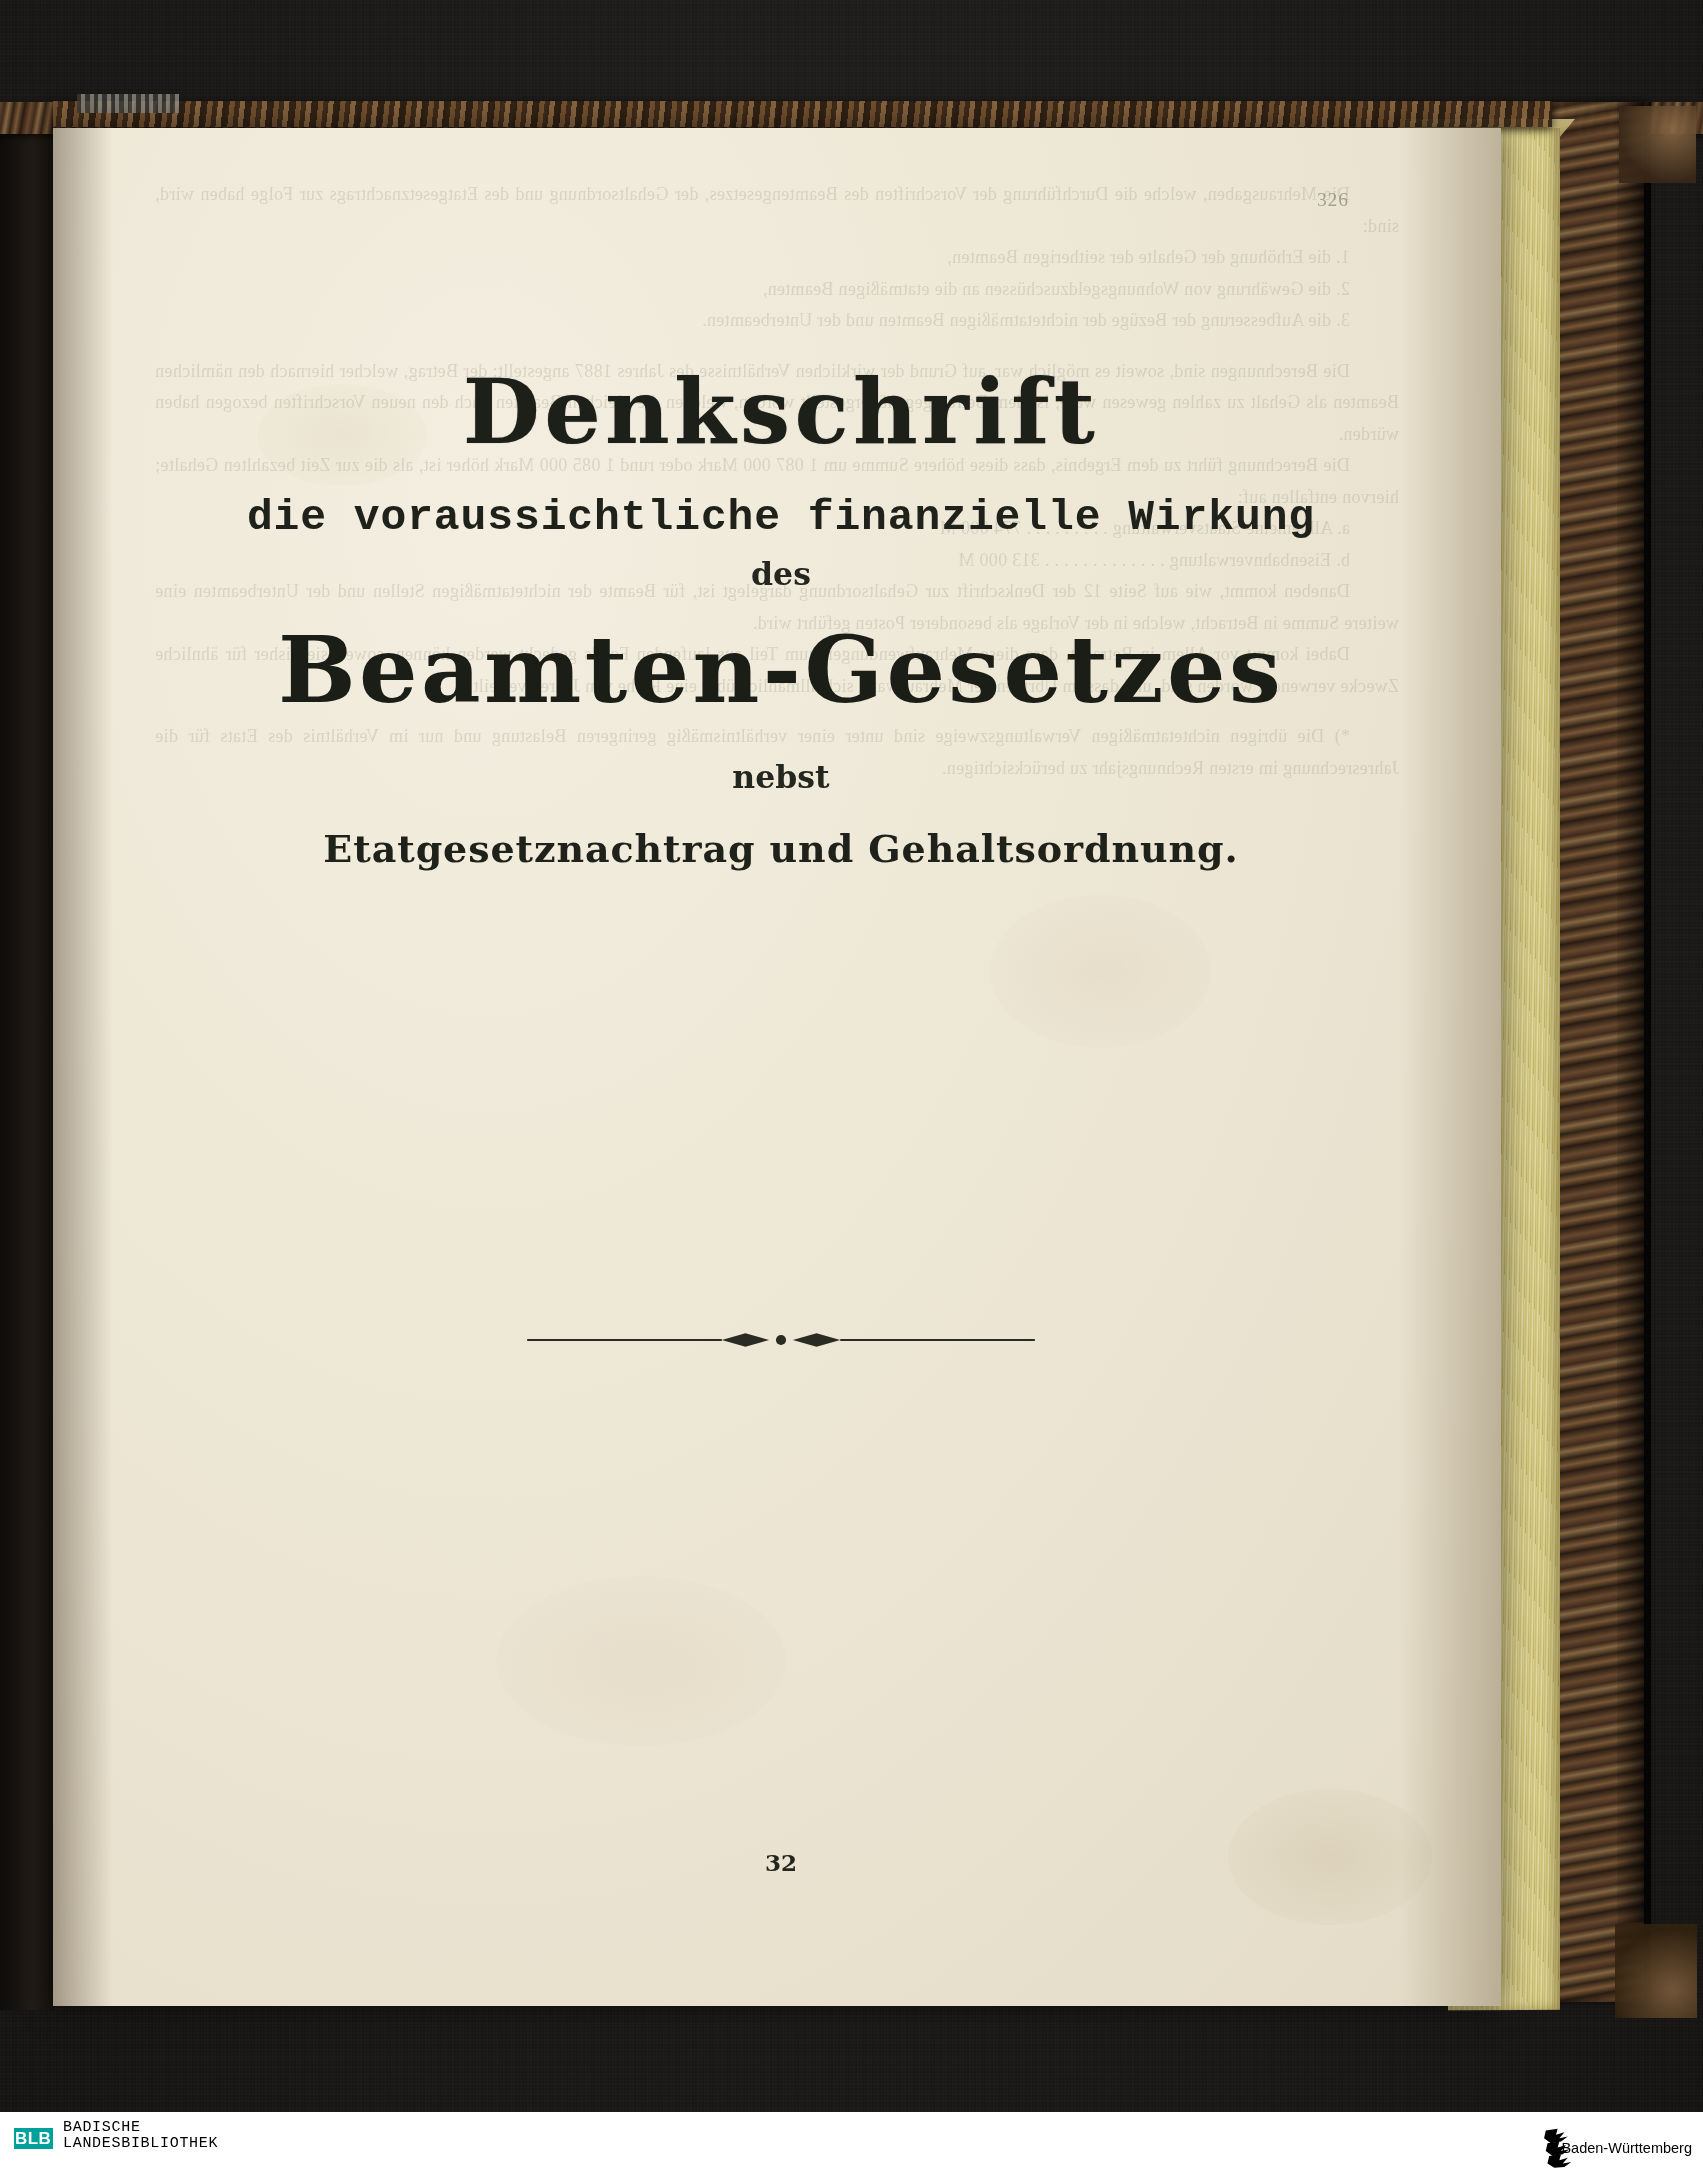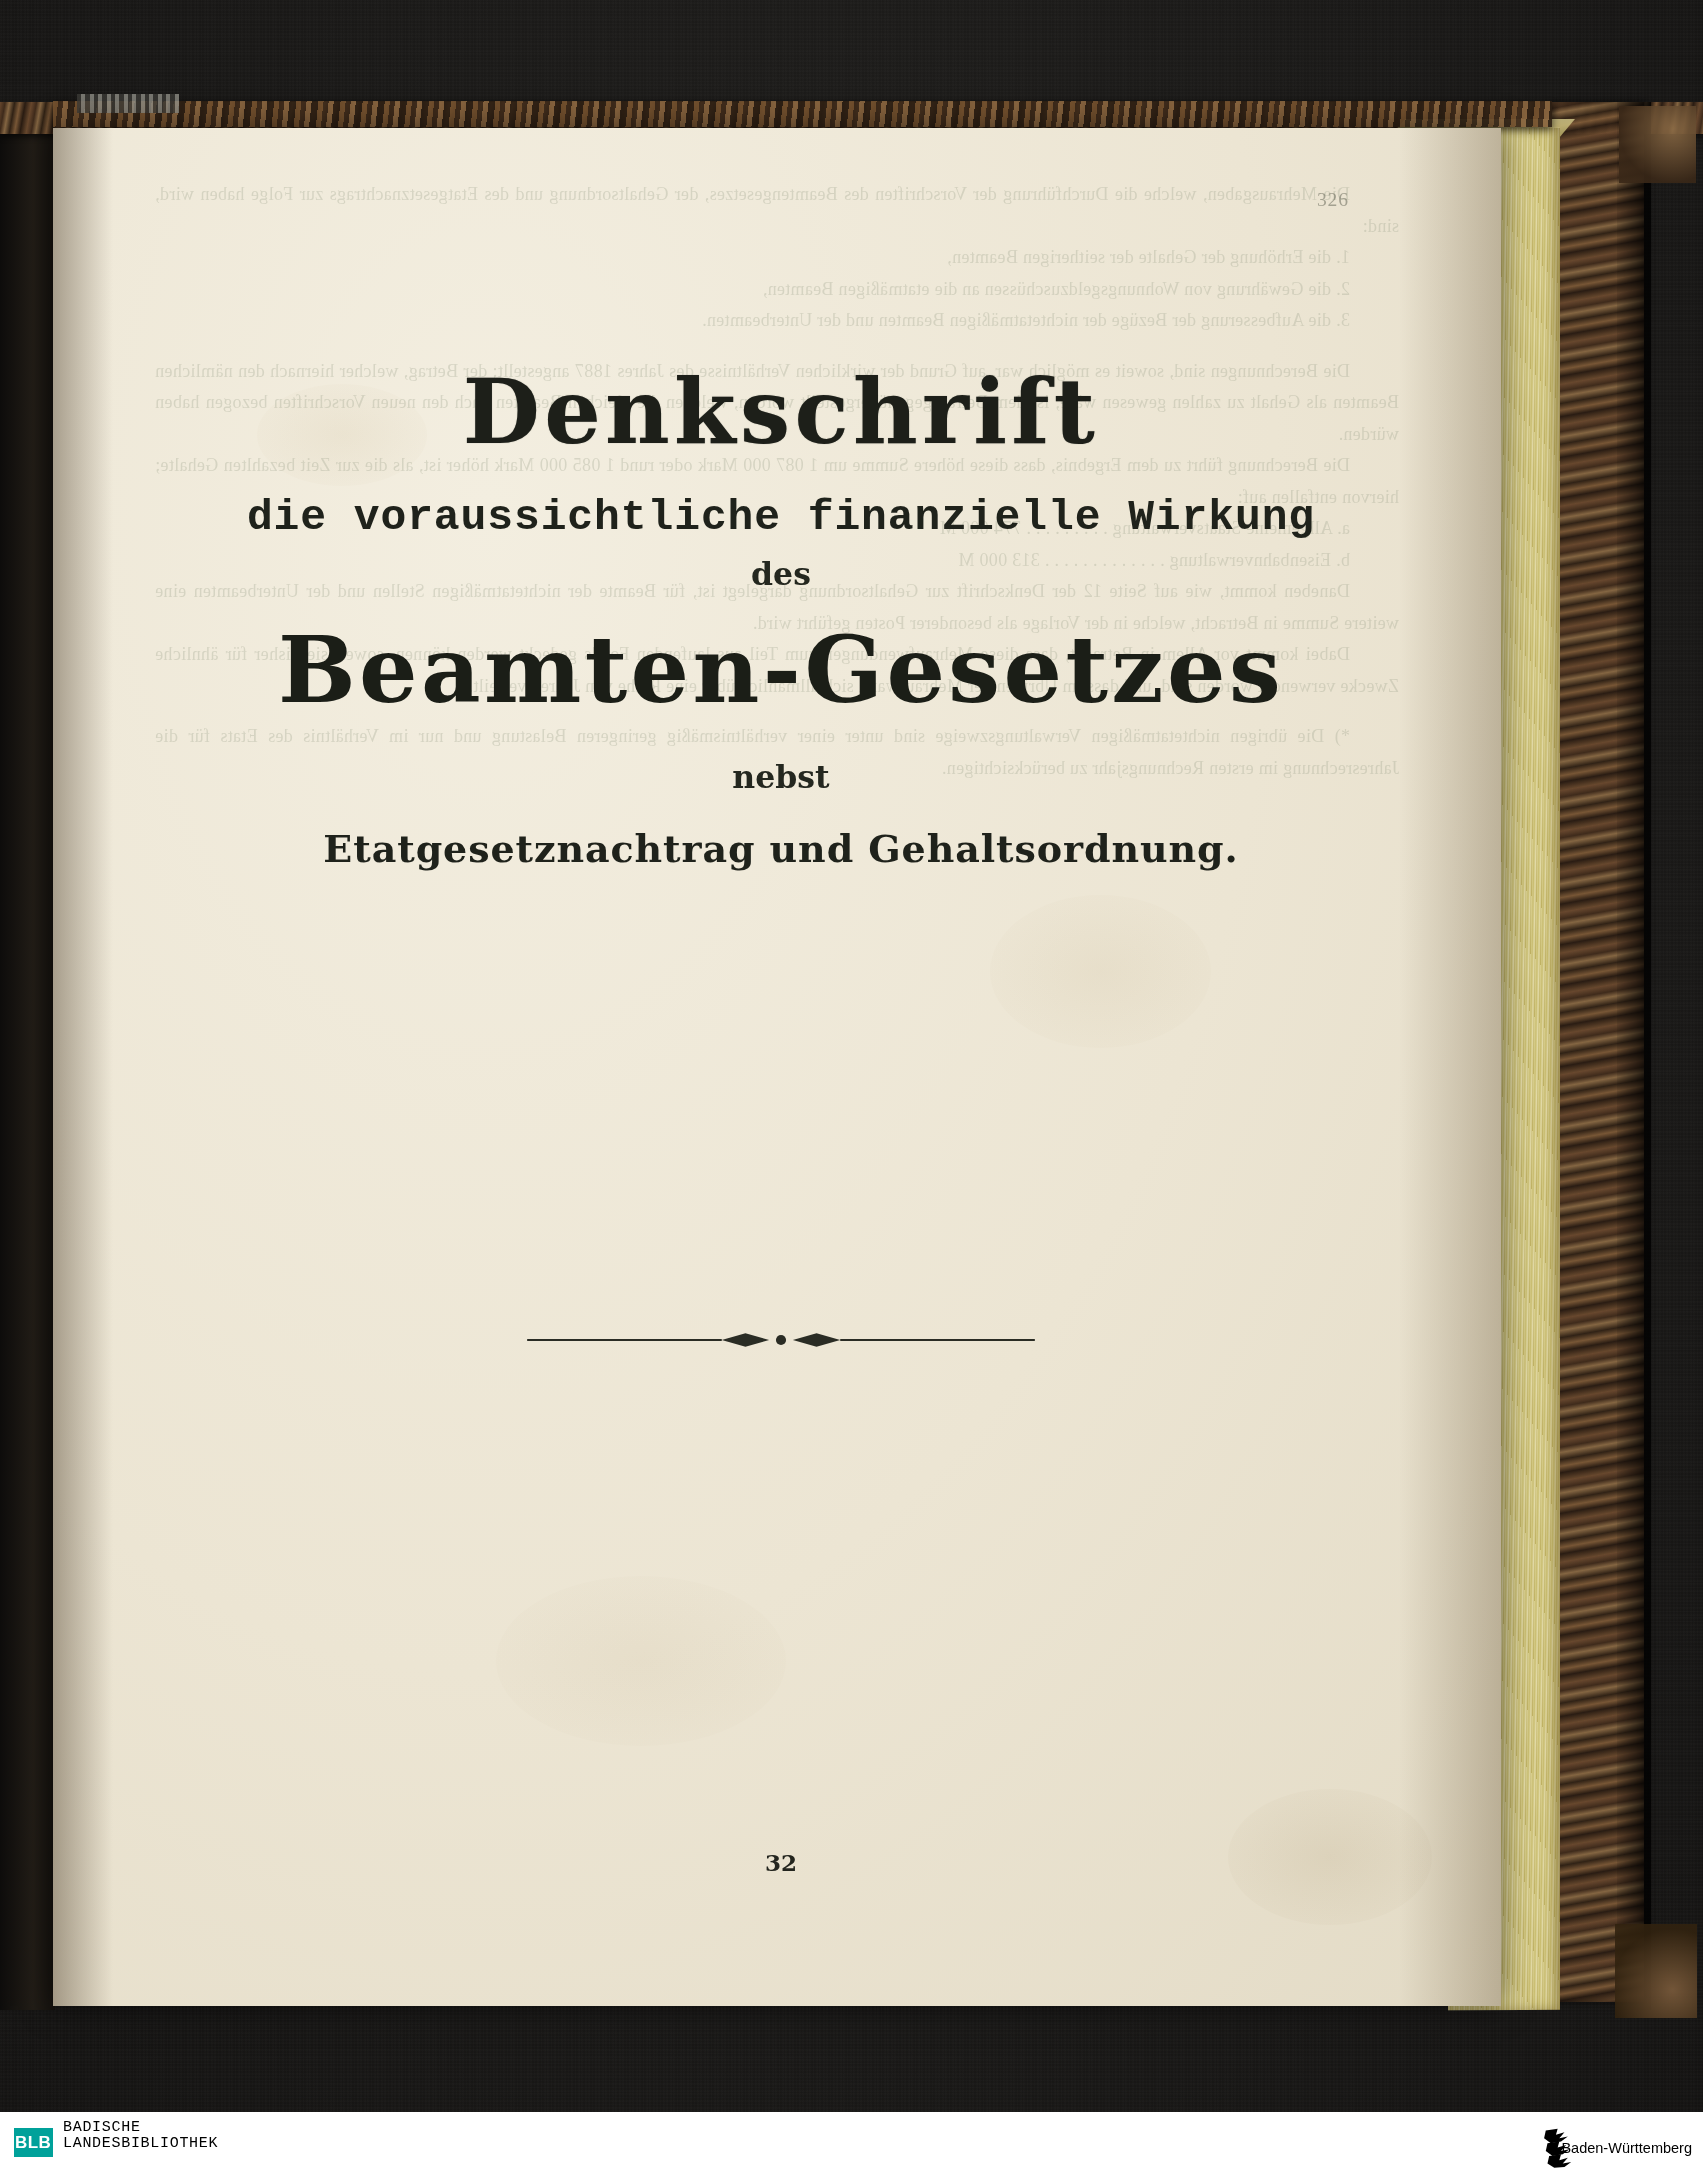--- a/index.html
+++ b/index.html
@@ -252,21 +252,21 @@
   
   #footer {
     position: absolute;
     left: 0; top: 2112px;
     width: 1704px; height: 71px;
     background: #ffffff;
   }
   #blb-logo {
     position: absolute;
     left: 13.6px; top: 16px;
-    width: 39px; height: 29px;
+    width: 39px; height: 21px;
     background: #00a19a;
     color: #ffffff;
     font-family: "Liberation Sans", sans-serif;
     font-size: 17px;
     font-weight: 700;
     display: flex;
     align-items: center;
     justify-content: center;
     letter-spacing: 0.4px;
   }

